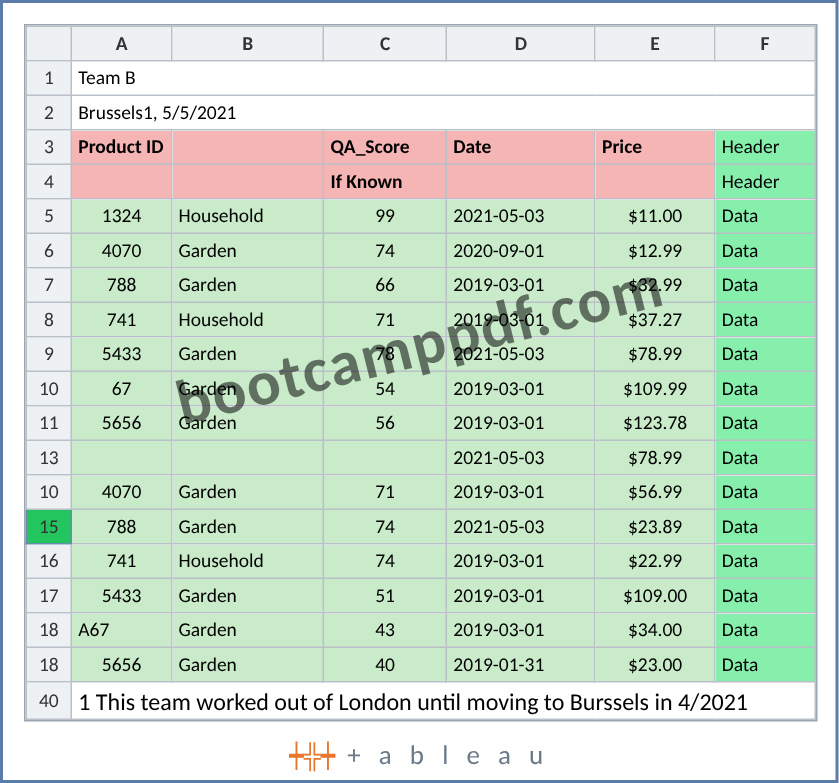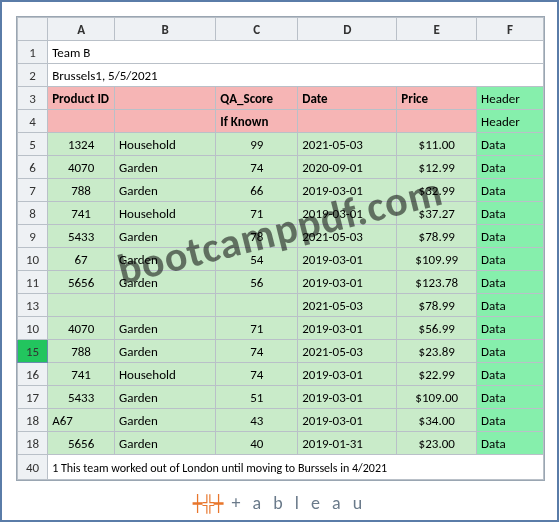--- a/index.html
+++ b/index.html
@@ -9,21 +9,21 @@
   th,td{border:1px solid #b9c0c8;height:22px;padding:0 4px;overflow:hidden;white-space:nowrap;font-size:13px;}
   .colhdr{background:#eef1f4;text-align:center;font-weight:600;color:#333;}
   .rowhdr{background:#eef1f4;text-align:center;font-weight:400;color:#333;width:28px;}
   .rowhdr.sel{background:#22c55e;border:1px solid #6a8bb0;}
   .corner{background:#eef1f4;width:28px;}
   .hdrRow td.cell{background:#f6b5b5;font-weight:700;}
   .dataRow td.cell{background:#c9ebc9;}
   .cell{text-align:left;}
   .cell.num{text-align:center;}
   .fcol{background:#86efac;}
-  .footer{font-size:12px;padding-top:2px;}
+  .footer{font-size:16px;padding-top:2px;}
   .watermark{position:absolute;left:50%;top:44%;transform:translate(-50%,-50%) rotate(-14deg);font-size:42px;font-weight:700;color:rgba(0,0,0,0.52);pointer-events:none;letter-spacing:1px;}
   .logo{position:absolute;bottom:6px;left:0;right:0;text-align:center;color:#6a7a8a;font-size:18px;letter-spacing:4px;}
   .logo .dots{letter-spacing:0;font-size:16px;color:#e8762c;}
   col.cA{width:62px;} col.cB{width:94px;} col.cC{width:76px;} col.cD{width:92px;} col.cE{width:74px;} col.cF{width:62px;}
 </style>
 </head>
 <body>
 <div class="frame">
   <div class="sheet">
     <table>

